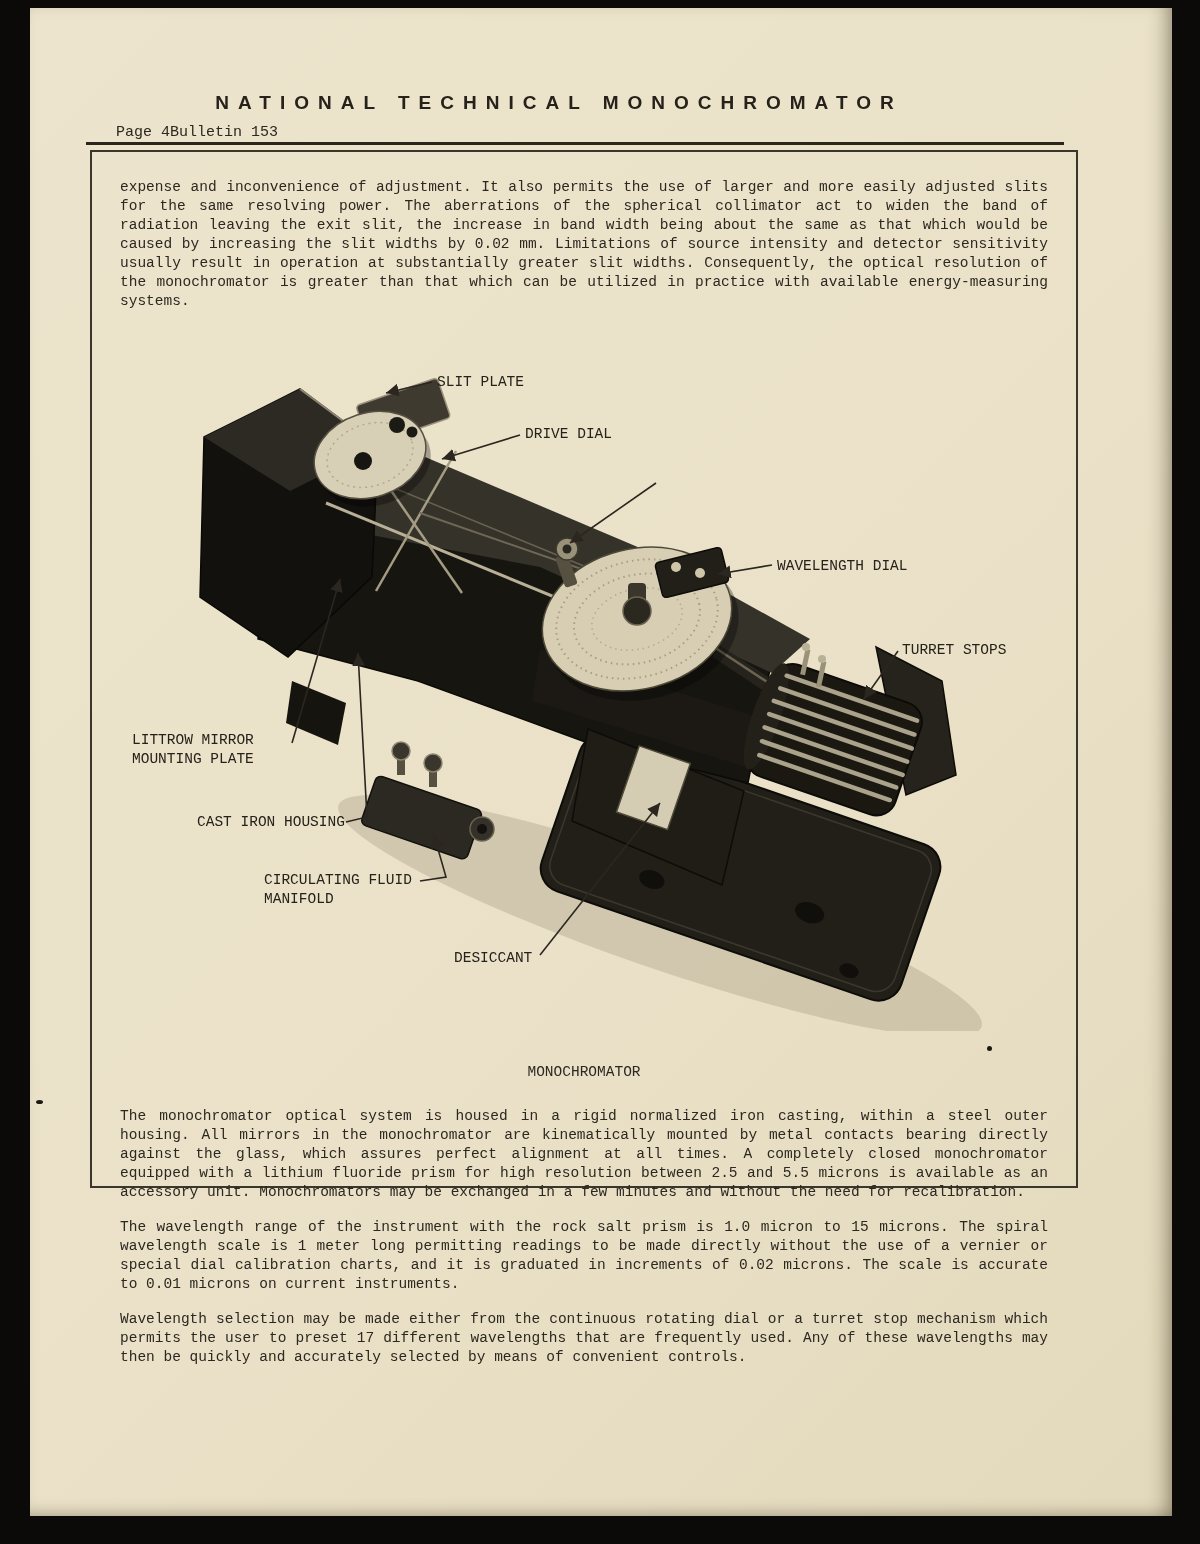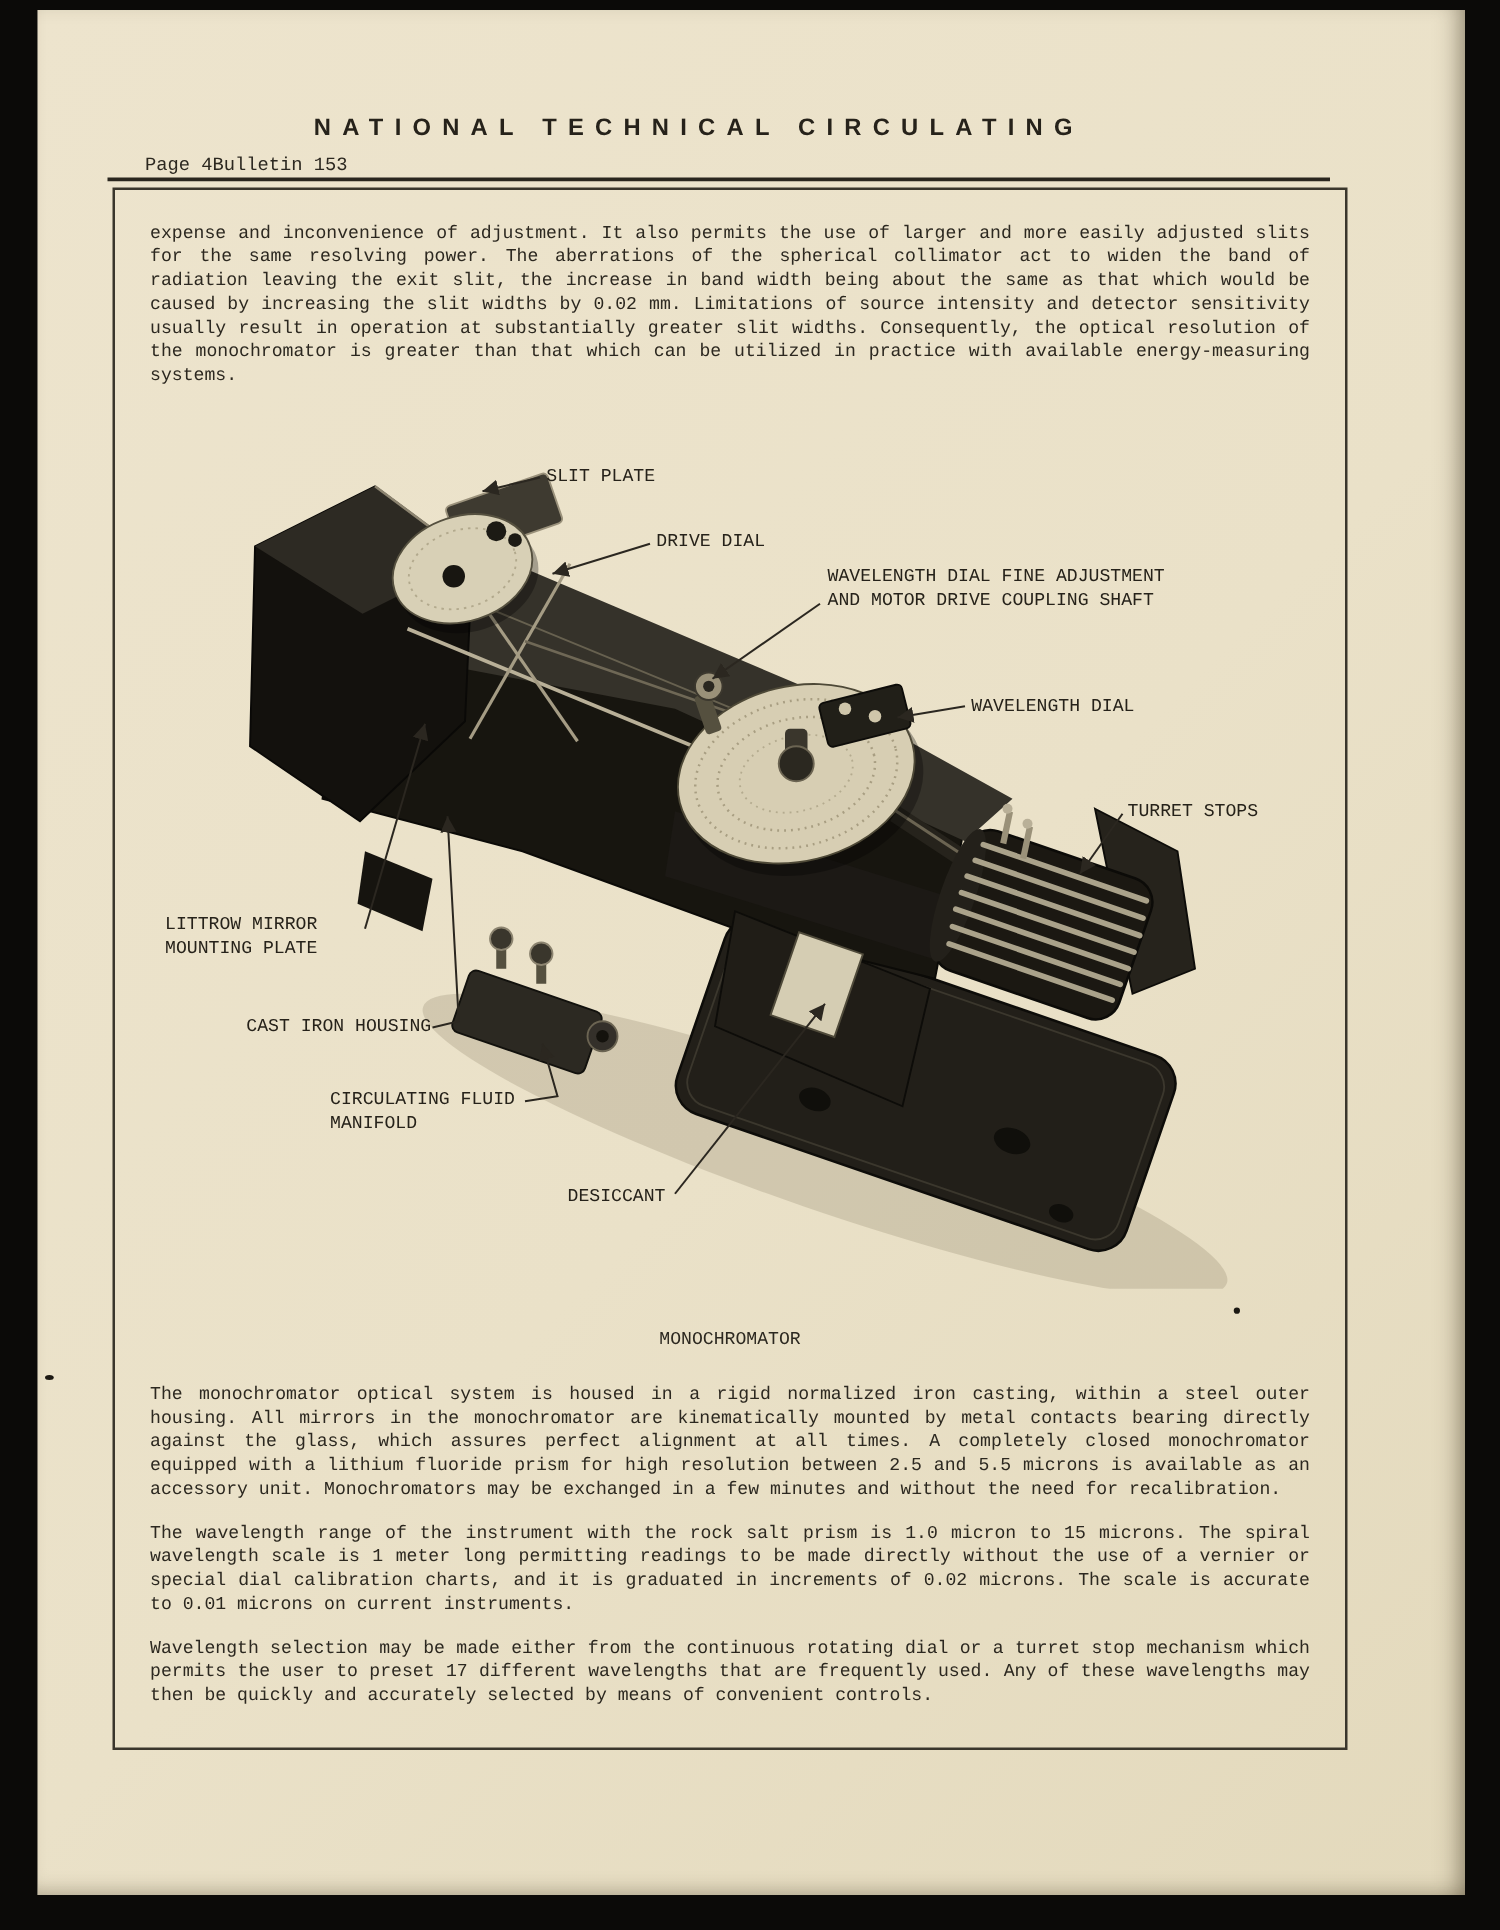--- a/index.html
+++ b/index.html
@@ -12,40 +12,40 @@
     box-shadow: inset -16px 0 20px -12px rgba(60,50,30,0.5), inset 0 -12px 16px -10px rgba(60,50,30,0.3);
   }
   .org-title {
     position:absolute; top:84px; left:0; width:100%; padding-right:84px;
     text-align:center; font-family:"Liberation Sans","DejaVu Sans",sans-serif;
     font-weight:bold; font-size:19px; letter-spacing:9px; color:#26221a;
   }
   .meta-row { position:absolute; top:116px; left:86px; right:124px; display:flex; font-size:15px; color:#2c2820; }
   .rule { position:absolute; top:134px; left:56px; right:108px; height:3px; background:#2a261e; }
   .content-box {
-    position:absolute; top:142px; left:60px; width:988px; height:1250px;
+    position:absolute; top:142px; left:60px; width:988px; height:1038px;
     border:2px solid #3a362c; padding:26px 28px; color:#2c2820;
   }
   .para { font-size:14.5px; line-height:19px; text-align:justify; color:#2c2820; }
   .para + .para { margin-top:16px; }
   .figure-area { position:relative; width:932px; height:680px; margin-top:40px; }
   .fig-svg { position:absolute; left:0; top:0; width:932px; height:680px; }
   .fig-label { position:absolute; font-size:14.5px; line-height:19px; color:#26221a; white-space:pre-line; }
   .fig-caption { margin-top:4px; text-align:center; font-size:14.5px; line-height:19px; }
   .fig-title { margin-top:32px; text-align:center; font-size:14.5px; line-height:19px; }
   .after-fig { margin-top:25px; }
   .speck { position:absolute; background:#1c1913; border-radius:50%; }
 </style>
 </head>
 <body>
 
 <div class="scan">
   <div class="paper">
 
-    <div class="org-title">NATIONAL TECHNICAL CIRCULATING</div>
+    <div class="org-title">NATIONAL TECHNICAL MONOCHROMATOR</div>
 
     <div class="meta-row">
       <span>Page 4</span>
       <span>Bulletin 153</span>
     </div>
 
     <div class="rule"></div>
 
     <div class="content-box">
 
@@ -171,22 +171,20 @@
             <path d="M778,300 L744,348" marker-end="url(#ah)"></path>
             <path d="M172,392 L220,228" marker-end="url(#ah)"></path>
             <path d="M226,471 L247,466 L238,302" marker-end="url(#ah)"></path>
             <path d="M300,530 L326,526 L314,484" marker-end="url(#ah)"></path>
             <path d="M420,604 L540,452" marker-end="url(#ah)"></path>
           </g>
         </svg>
 
         <div class="fig-label" style="left:317px; top:22px;">SLIT PLATE</div>
         <div class="fig-label" style="left:405px; top:74px;">DRIVE DIAL</div>
-        <div class="fig-label" style="left:542px; top:102px;">WAVELENGTH DIAL FINE ADJUSTMENT
-AND MOTOR DRIVE COUPLING SHAFT</div>
         <div class="fig-label" style="left:657px; top:206px;">WAVELENGTH DIAL</div>
         <div class="fig-label" style="left:782px; top:290px;">TURRET STOPS</div>
         <div class="fig-label" style="left:12px;  top:380px;">LITTROW MIRROR
 MOUNTING PLATE</div>
         <div class="fig-label" style="left:77px;  top:462px;">CAST IRON HOUSING</div>
         <div class="fig-label" style="left:144px; top:520px;">CIRCULATING FLUID
 MANIFOLD</div>
         <div class="fig-label" style="left:334px; top:598px;">DESICCANT</div>
       </div>
 

